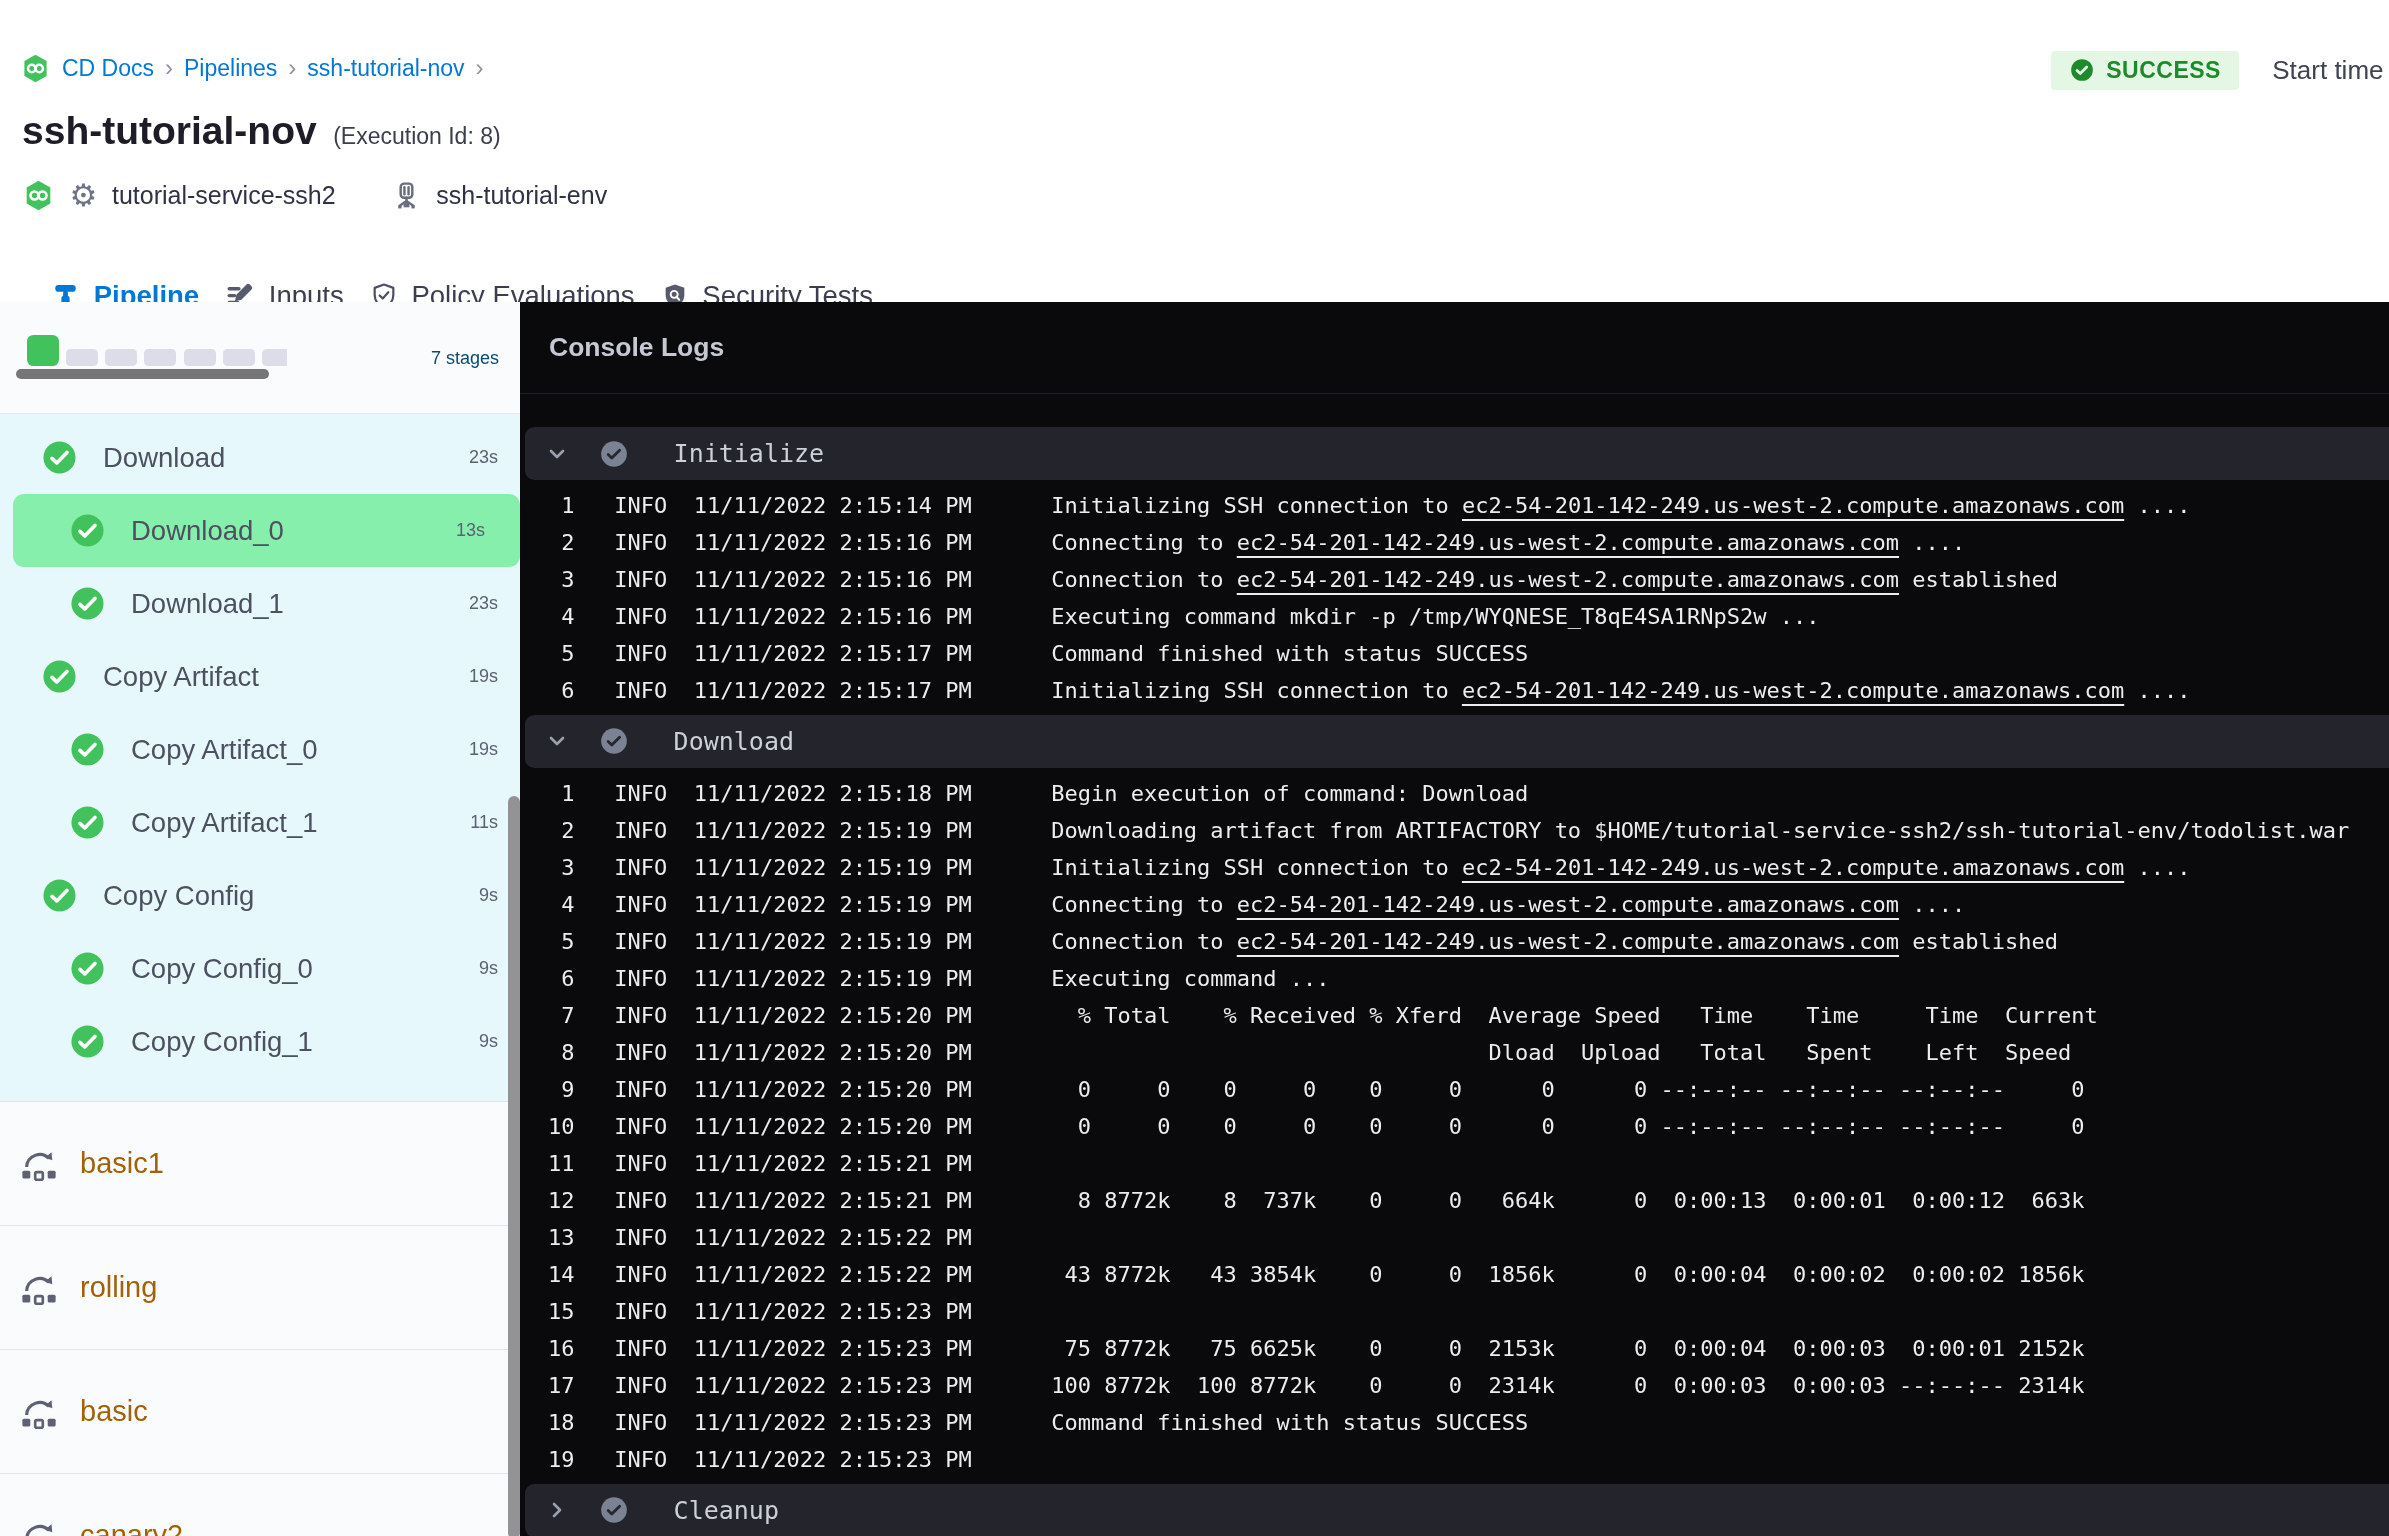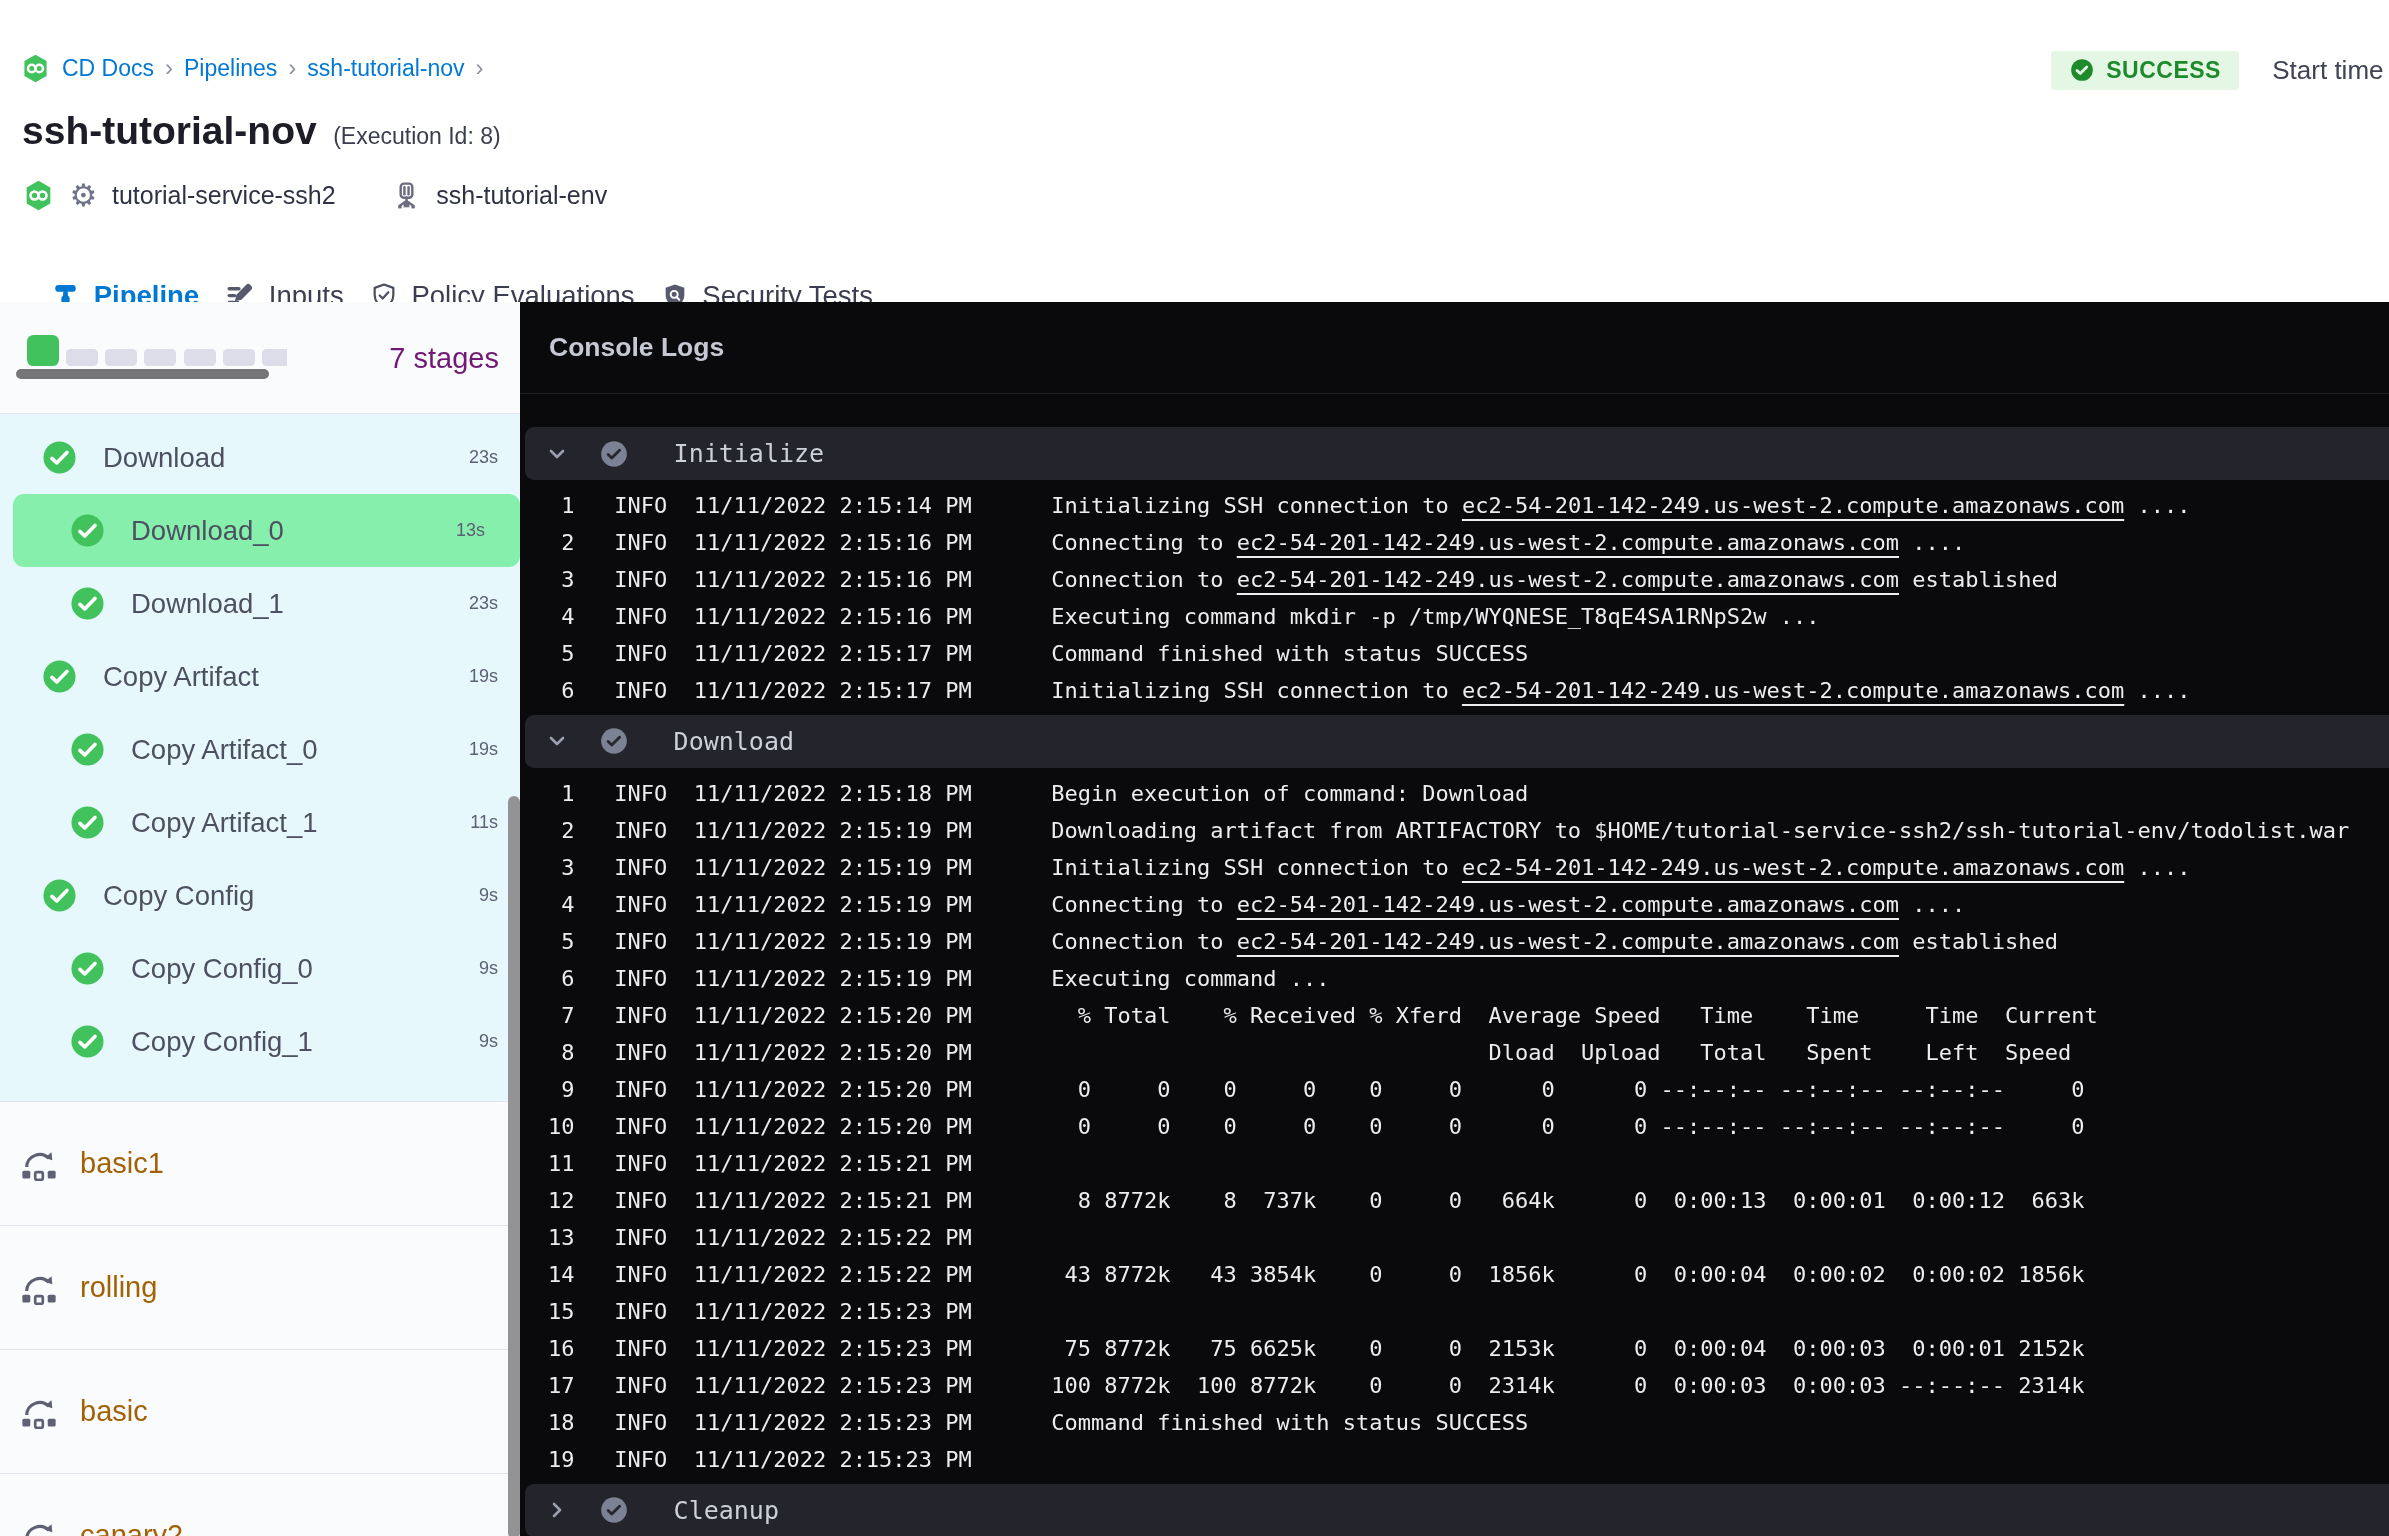--- a/index.html
+++ b/index.html
@@ -31,21 +31,21 @@
 
   
   .sidebar{position:absolute;left:0;top:302px;width:520px;height:1234px;background:#fafbfd;}
   .minimap{position:absolute;left:0;top:0;width:520px;height:112px;border-bottom:0.9px solid #e4e5ee;box-sizing:border-box;}
   .squares{position:absolute;left:26.5px;top:33px;width:260px;height:31px;overflow:hidden;
            display:flex;gap:7.3px;align-items:flex-end;}
   .sq{width:32px;height:17.4px;background:#dcdde9;border-radius:4.6px;flex:0 0 auto;}
   .sq.done{height:31px;background:#42c25c;border-radius:6.4px;}
   .hscroll{position:absolute;left:15.6px;top:67px;width:253px;height:10px;background:#767679;border-radius:5.5px;}
   .stagecount{position:absolute;right:21px;top:0;height:112px;display:flex;align-items:center;
-              font-size:29px;color:#701a75;}
+              font-size:18px;color:#0c4a6e;}
   .stagetree{position:absolute;left:0;top:112px;width:520px;height:688px;background:#e7f8fd;
              padding-top:7.3px;box-sizing:border-box;}
   .stagerow{position:relative;height:73px;display:flex;align-items:center;cursor:pointer;}
   .stagerow .sicon{margin-left:42px;width:35px;height:35px;flex:0 0 auto;}
   .stagerow.child .sicon{margin-left:70px;}
   .stagerow .lbl{margin-left:26px;font-size:27.5px;color:#4c5060;}
   .stagerow .dur{position:absolute;right:22px;font-size:18px;color:#5d6075;}
   .stagerow.selected{background:#86efac;border-radius:11px;margin-left:13px;}
   .stagerow.selected.child .sicon{margin-left:57px;}
   .stagerow.selected .dur{right:35px;}

